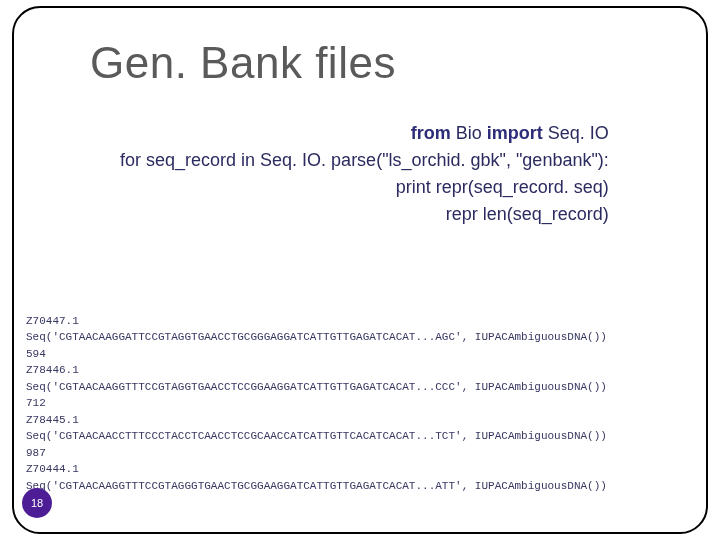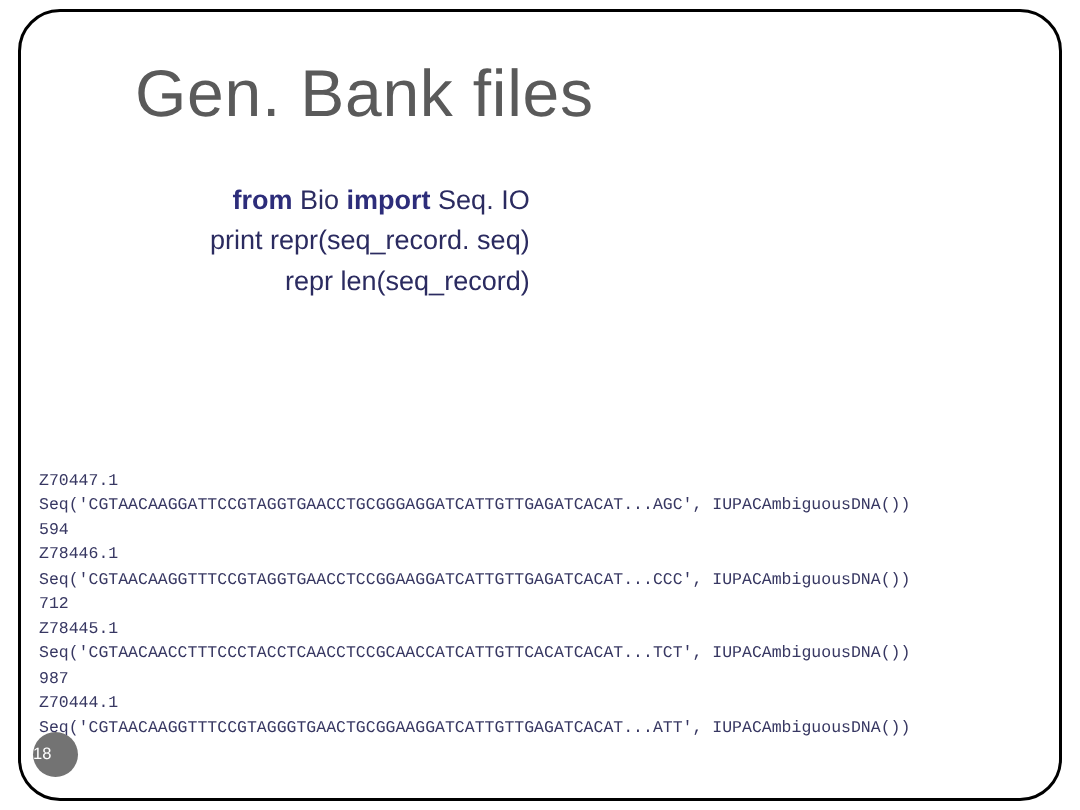--- a/index.html
+++ b/index.html
@@ -61,38 +61,40 @@
     -webkit-filter: blur(0.5px);
     filter: blur(0.5px);
   }
   .pagenum {
     position: absolute;
     left: 22px;
     bottom: 22px;
     width: 30px;
     height: 30px;
     border-radius: 50%;
-    background: #737373;
+    background: #4c1d95;
     color: #fff;
     font-family: Arial, sans-serif;
     font-size: 11px;
     display: flex;
     align-items: center;
+    justify-content: center;
   }
 </style>
 </head>
 <body>
 
 <div class="slide">
   <div class="frame"></div>
 
   <div class="title">Gen. Bank files</div>
 
   <div class="code">
     <div class="line"><span class="kw">from</span><span> Bio </span><span class="kw">import</span><span> Seq. IO</span></div>
+    <div class="line">for seq_record in Seq. IO. parse("ls_orchid. gbk", "genbank"):</div>
     <div class="line">    print repr(seq_record. seq)</div>
     <div class="line">    repr len(seq_record)</div>
   </div>
 
   <div class="out">
 <span>Z70447.1</span>
 <span>Seq('CGTAACAAGGATTCCGTAGGTGAACCTGCGGGAGGATCATTGTTGAGATCACAT...AGC', IUPACAmbiguousDNA())</span>
 <span>594</span>
 <span>Z78446.1</span>
 <span>Seq('CGTAACAAGGTTTCCGTAGGTGAACCTCCGGAAGGATCATTGTTGAGATCACAT...CCC', IUPACAmbiguousDNA())</span>

